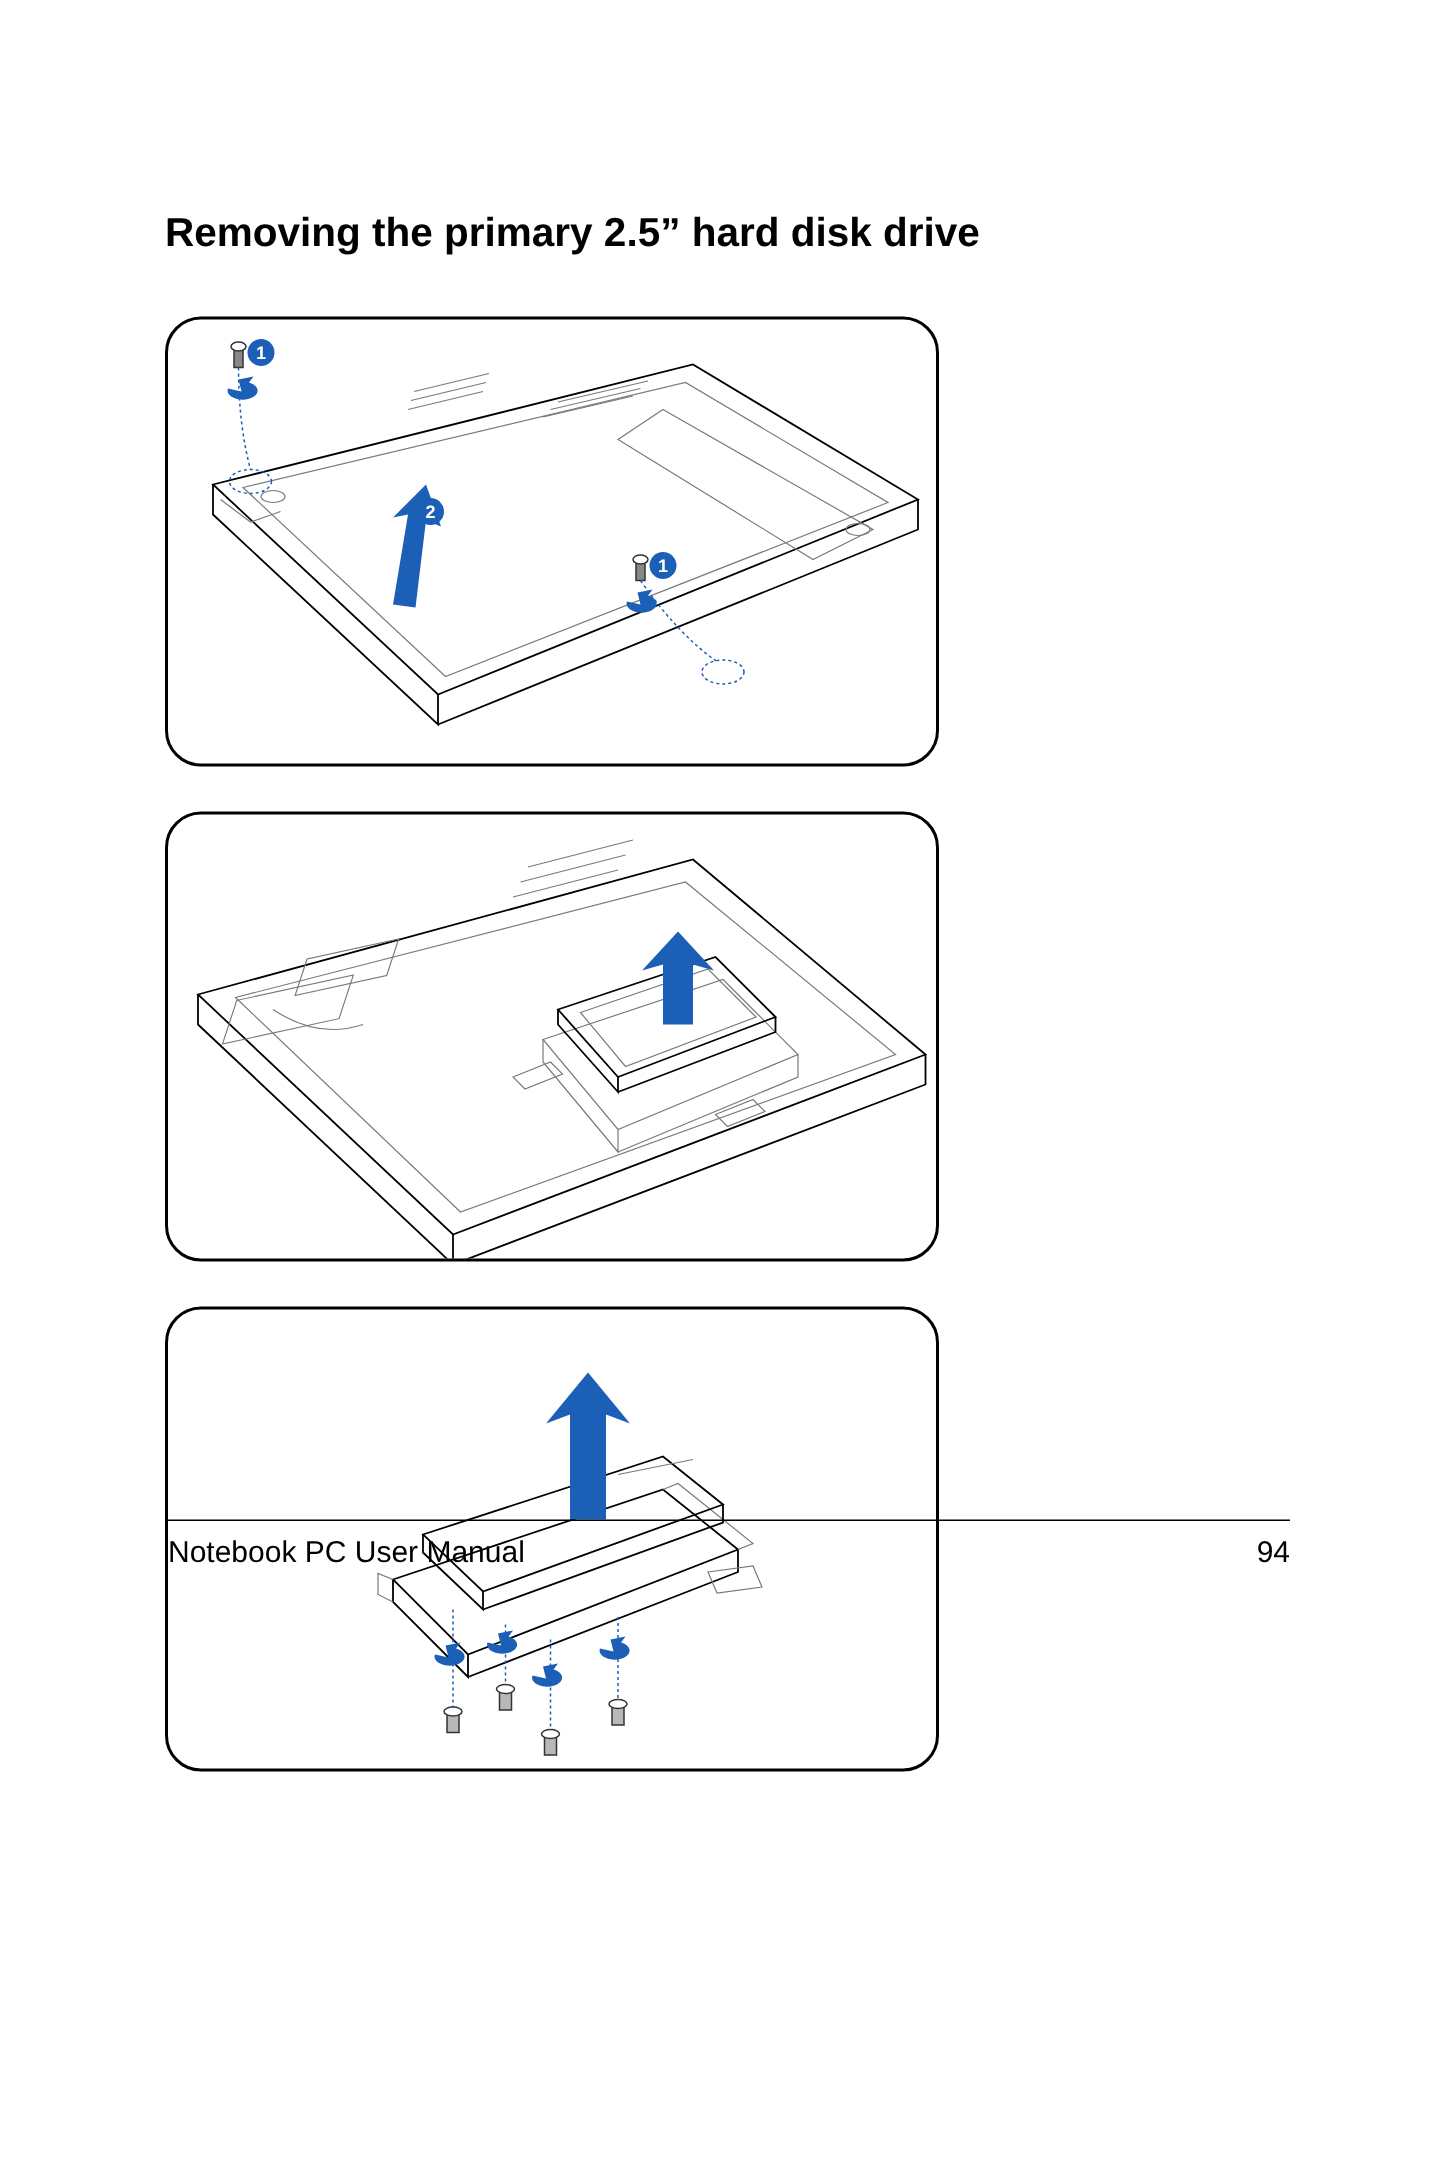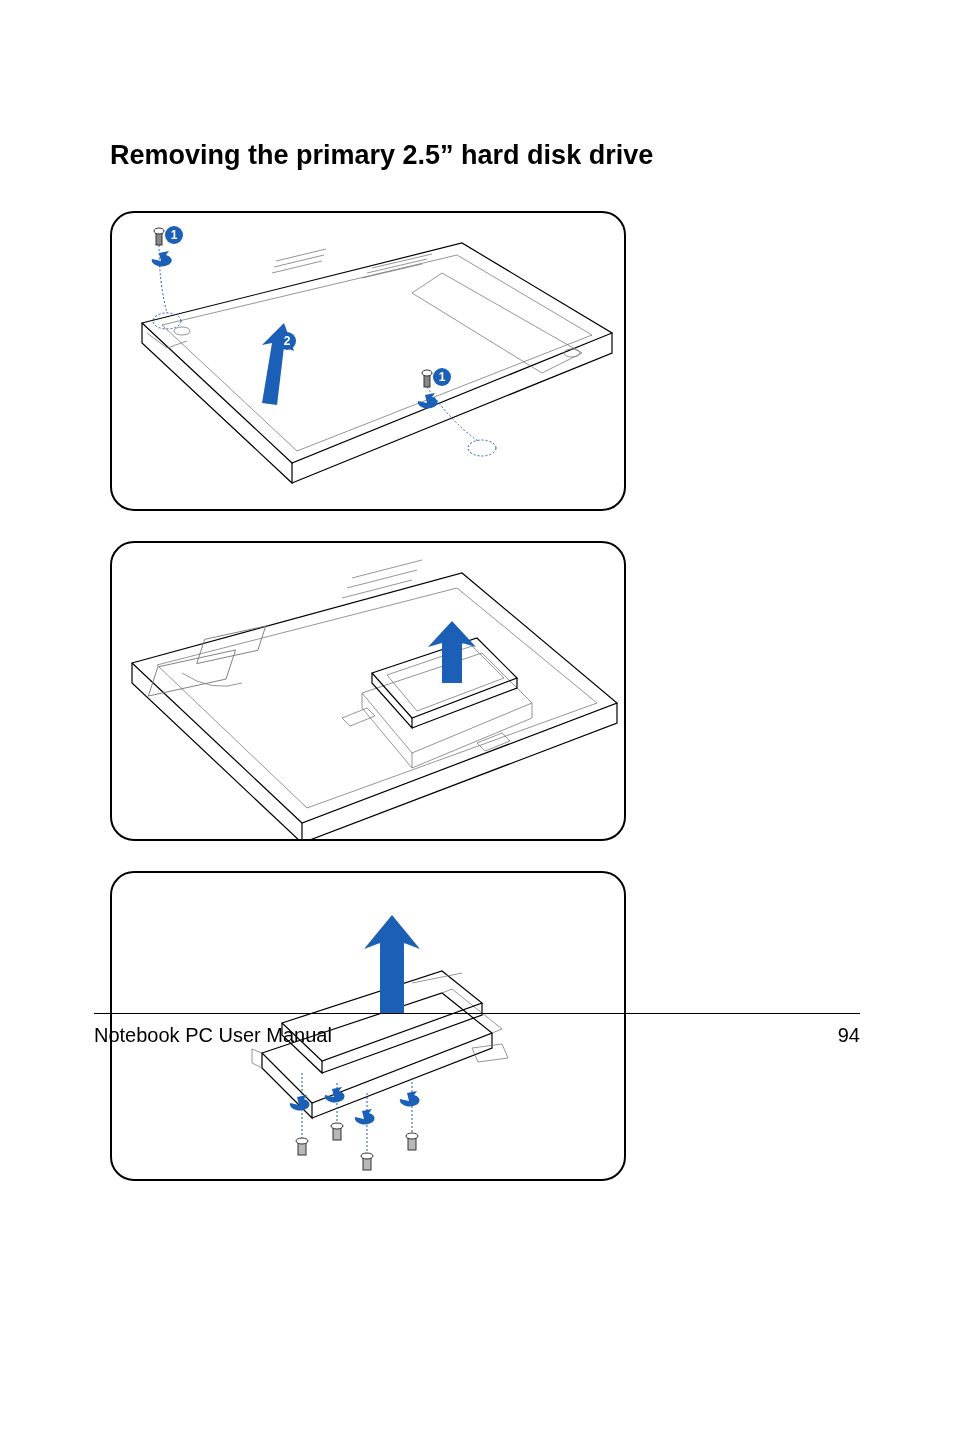--- a/index.html
+++ b/index.html
@@ -2,21 +2,21 @@
 <html><head>
 <meta charset="utf-8">
 <style>
   * { box-sizing: border-box; margin: 0; padding: 0; }
   html, body { width: 954px; height: 1438px; background: #fff; font-family: "Segoe UI", "Myriad Pro", Arial, sans-serif; color: #000; }
   .page { position: relative; width: 954px; height: 1147px; padding: 140px 110px 0 110px; }
   .heading { font-size: 27px; font-weight: 700; margin-bottom: 40px; }
   .panels { display: flex; flex-direction: column; gap: 30px; align-items: flex-start; }
   .panel { border: 2px solid #000; border-radius: 24px; width: 516px; position: relative; overflow: hidden; background: #fff; }
   .panel svg { display: block; }
-  .footer { position: absolute; left: 0; right: 0; bottom: 100px; padding: 0 94px; }
+  .footer { position: absolute; left: 18px; right: 0; bottom: 100px; padding: 0 94px; }
   .footer-rule { border: none; border-top: 1px solid #000; margin-bottom: 10px; }
   .footer-row { display: flex; justify-content: space-between; font-size: 20px; }
   .callout { fill: #1b5fb6; }
   .callout-text { fill: #fff; font: bold 12px sans-serif; text-anchor: middle; dominant-baseline: central; }
   .blue { fill: #1b5fb6; }
   .line { stroke: #000; stroke-width: 1.2; fill: none; }
   .thin { stroke: #7a7a7a; stroke-width: 0.8; fill: none; }
   .dash { stroke: #1b5fb6; stroke-width: 1; stroke-dasharray: 2 2; fill: none; }
   .screwhead { fill: #fff; stroke: #333; stroke-width: 1; }
 </style>

